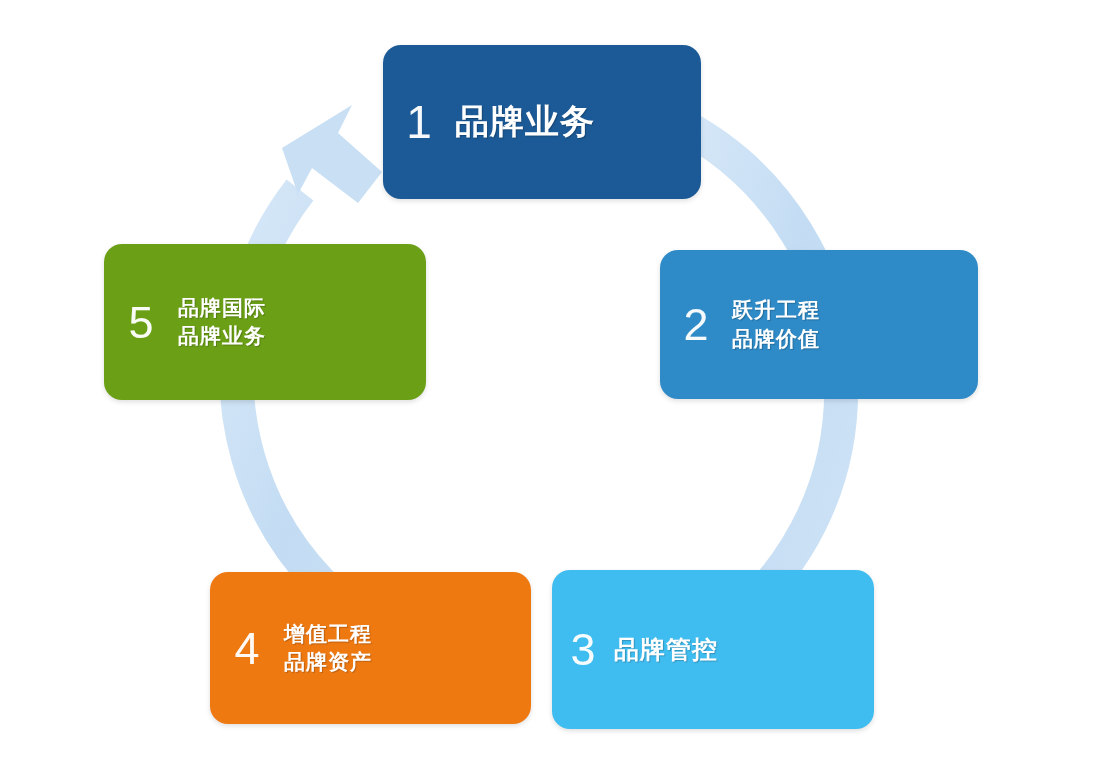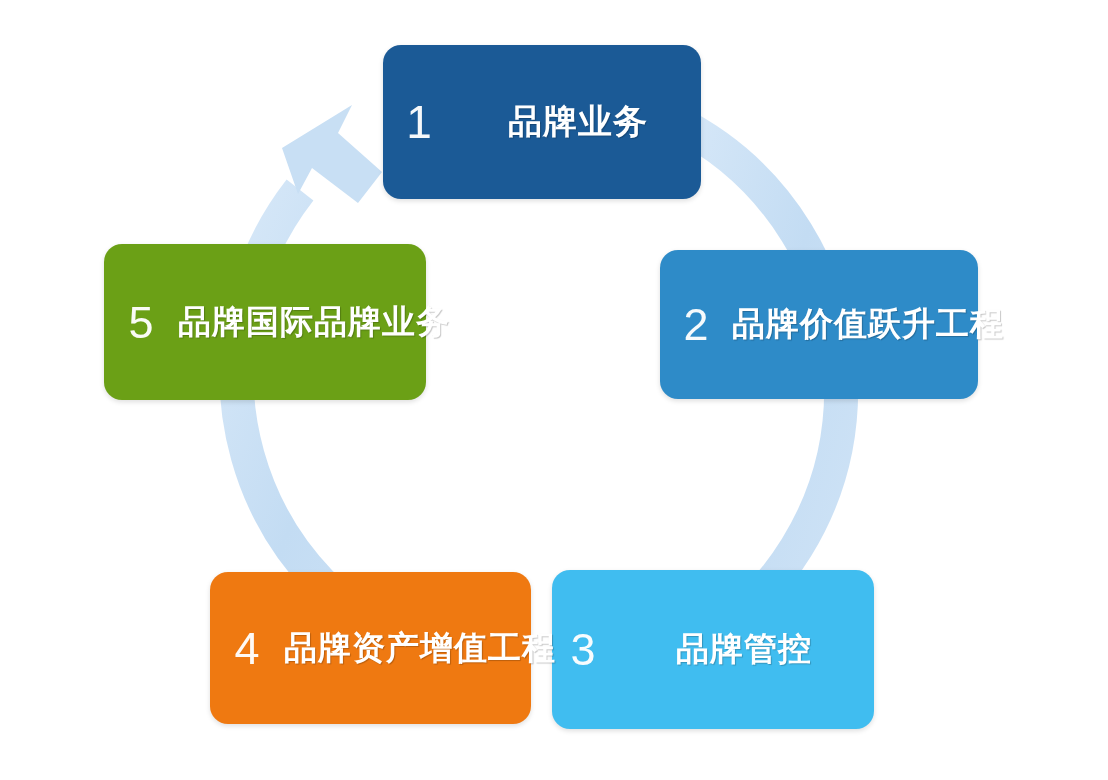--- a/index.html
+++ b/index.html
@@ -38,26 +38,26 @@
     font-size: 45px;
     font-weight: 400;
     color: #ffffff;
     line-height: 1;
     flex: 0 0 auto;
     text-align: center;
     opacity: 0.96;
   }
   .node-lines {
     display: flex;
-    flex-direction: row;
+    flex-direction: column;
     justify-content: center;
     flex: 1 1 auto;
   }
   .node-line {
-    font-size: 33px;
+    font-size: 21px;
     font-weight: bold;
     color: #ffffff;
     line-height: 1.35;
     letter-spacing: 1px;
     text-shadow: 1px 1px 1px rgba(0,0,0,0.22);
     white-space: nowrap;
   }
   
   #node-1 { left: 383px; top: 45px;  width: 318px; height: 154px; }
   #node-2 { left: 660px; top: 250px; width: 318px; height: 149px; }
@@ -65,21 +65,21 @@
   #node-4 { left: 210px; top: 572px; width: 321px; height: 152px; }
   #node-5 { left: 104px; top: 244px; width: 322px; height: 156px; }
 
   #node-1 .node-index { width: 72px; font-size: 46px; }
   #node-2 .node-index { width: 72px; }
   #node-3 .node-index { width: 62px; }
   #node-4 .node-index { width: 74px; }
   #node-5 .node-index { width: 74px; }
 
   #node-1 .node-line { font-size: 34px; }
-  #node-3 .node-line { font-size: 33px; }
+  #node-3 .node-line { font-size: 25px; }
 </style>
 </head>
 <body>
 
 <div id="canvas">
 
   <svg id="ring-layer" viewBox="0 0 1108 780" xmlns="http://www.w3.org/2000/svg">
     <defs>
       <linearGradient id="ringGrad" x1="0" y1="0" x2="1" y2="1">
         <stop offset="0%" stop-color="#d7e8f8"></stop>
@@ -111,37 +111,37 @@
   <div class="node" id="node-1" style="background:#1b5a96;">
     <div class="node-index">1</div>
     <div class="node-lines">
       <div class="node-line">品牌业务</div>
     </div>
   </div>
 
   <div class="node" id="node-2" style="background:#2e8bc8;">
     <div class="node-index">2</div>
     <div class="node-lines">
+      <div class="node-line">跃升工程</div>
       <div class="node-line">品牌价值</div>
-      <div class="node-line">跃升工程</div>
     </div>
   </div>
 
   <div class="node" id="node-3" style="background:#40bdf0;">
     <div class="node-index">3</div>
     <div class="node-lines">
       <div class="node-line">品牌管控</div>
     </div>
   </div>
 
   <div class="node" id="node-4" style="background:#ef7911;">
     <div class="node-index">4</div>
     <div class="node-lines">
+      <div class="node-line">增值工程</div>
       <div class="node-line">品牌资产</div>
-      <div class="node-line">增值工程</div>
     </div>
   </div>
 
   <div class="node" id="node-5" style="background:#6ba016;">
     <div class="node-index">5</div>
     <div class="node-lines">
       <div class="node-line">品牌国际</div>
       <div class="node-line">品牌业务</div>
     </div>
   </div>

